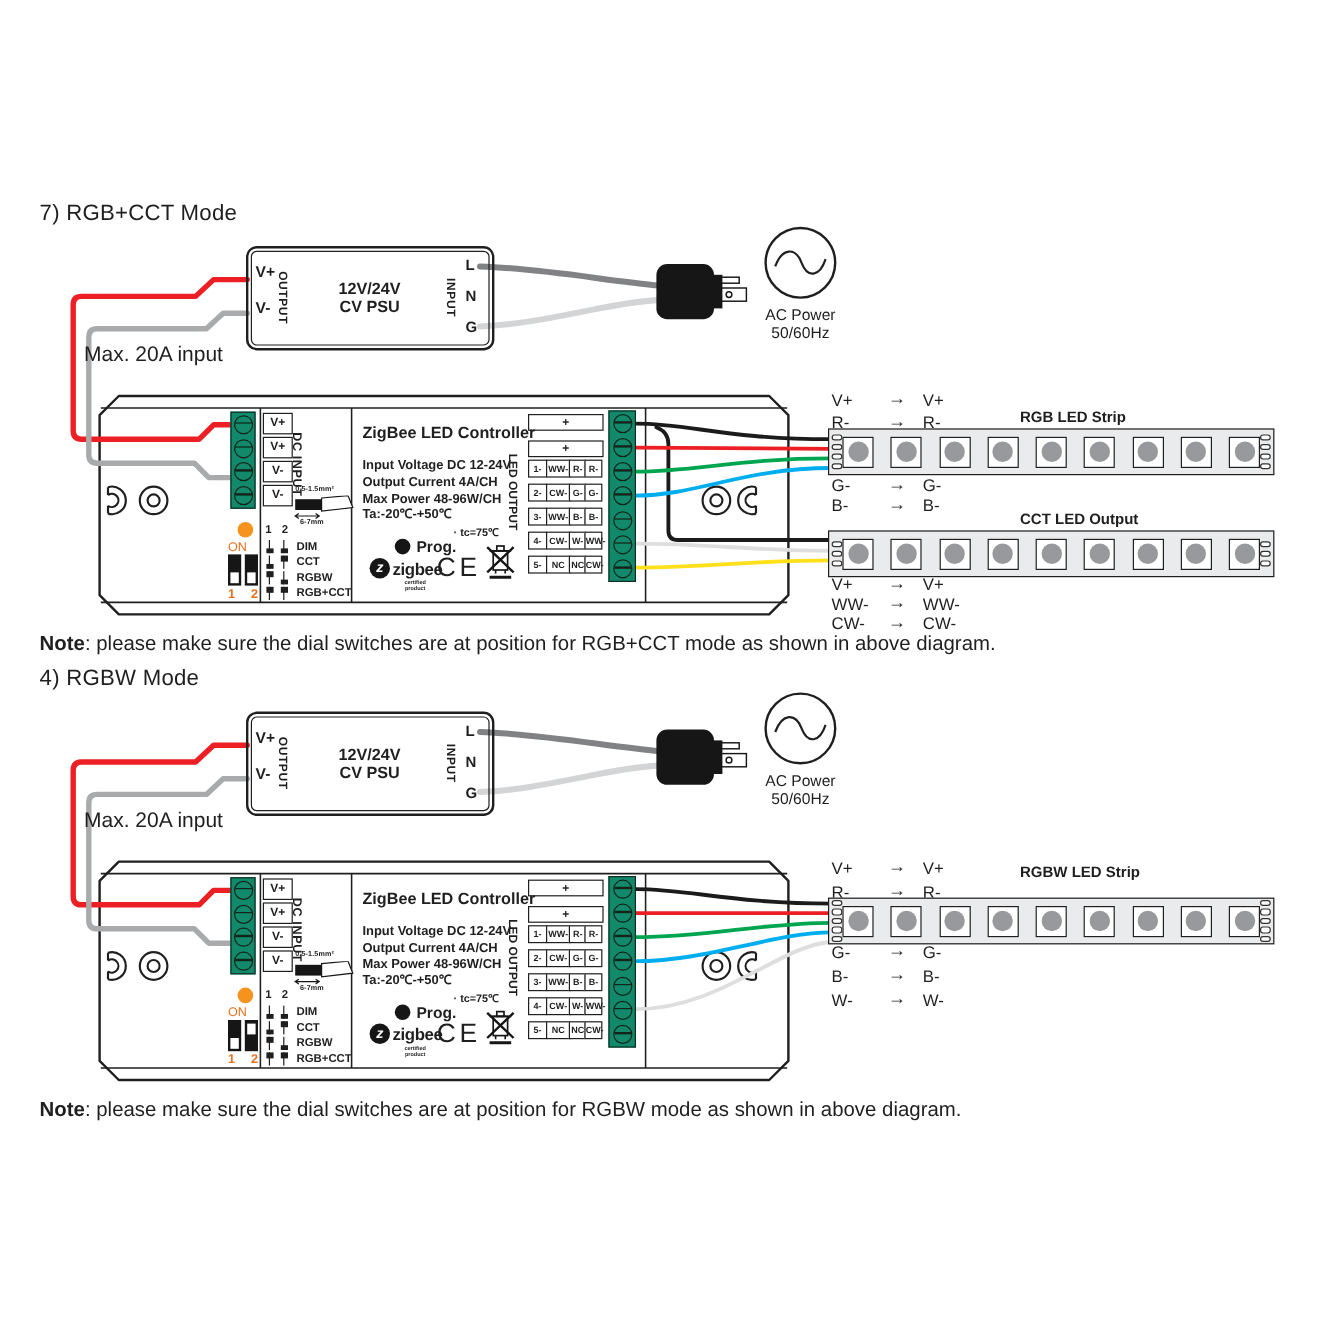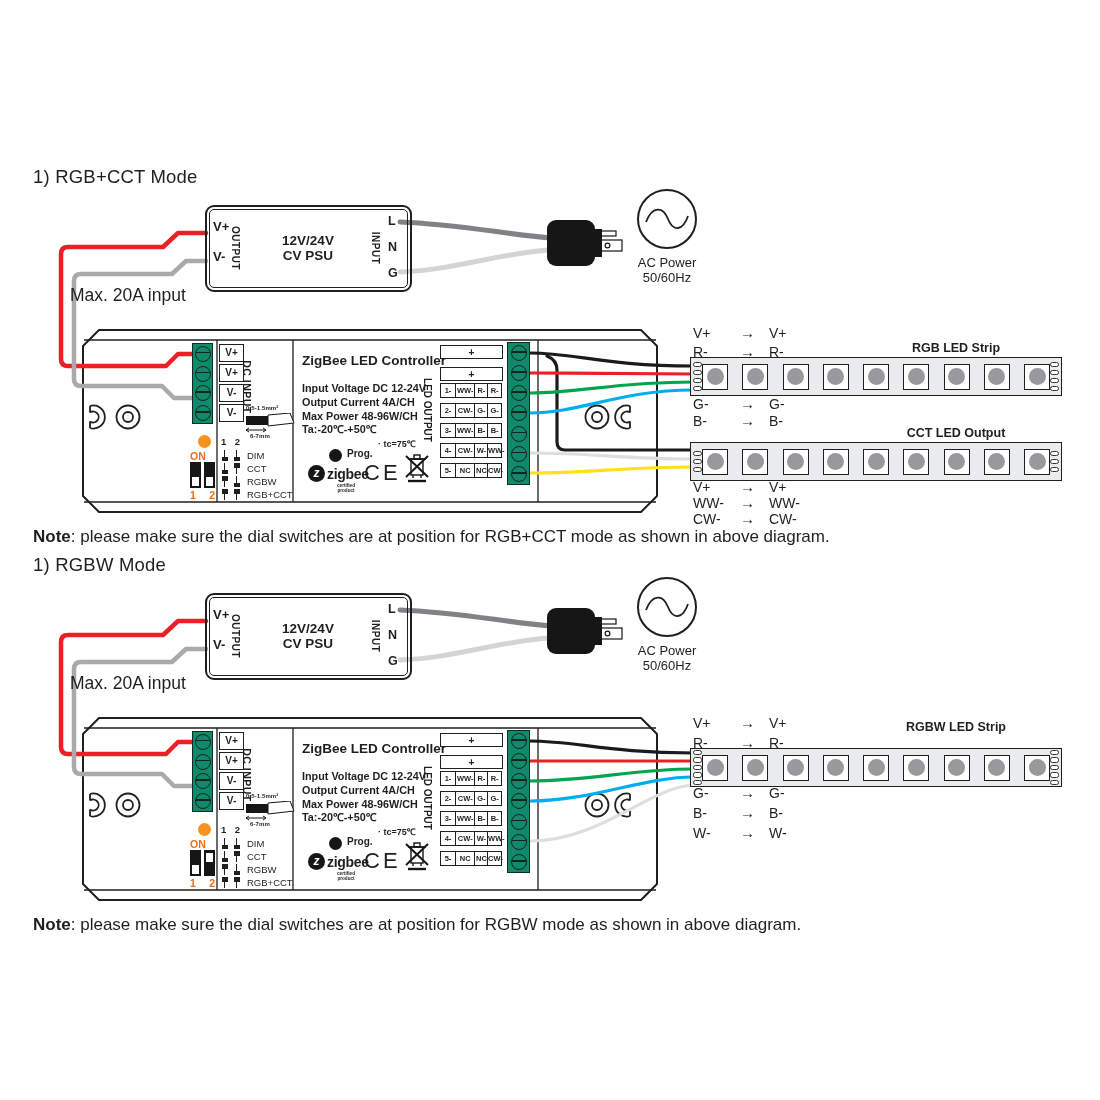--- a/index.html
+++ b/index.html
@@ -25,58 +25,58 @@
   .ctrl>*{position:absolute}
   .block{display:flex;flex-direction:column;justify-content:space-around;align-items:center;border:1.6px solid #0c2e22;box-sizing:border-box}
   .dcblock{left:192px;top:13px;width:21px;height:81px}
   .ledblock{left:507px;top:12px;width:23px;height:143px}
   .screw{width:14px;height:14px;border-radius:50%;border:1.7px solid #12251c;position:relative;flex:none}
   .screw::after{content:"";position:absolute;left:0;right:0;top:5px;height:1.6px;background:#12251c}
   .term{left:219px;width:23px;height:16px;border:1.5px solid #1f1f1f;background:#fff;font-size:10px;font-weight:700;text-align:center;line-height:16px}
   .gsize,.glen{font-size:6px;font-weight:700;letter-spacing:.1px}
   .gsize{left:246px;top:75px}.glen{left:250px;top:103px}
   .odot{left:198px;top:105px;width:13px;height:13px;border-radius:50%}
-  .onlbl{left:190px;top:120px;font-size:10.5px;font-weight:700}
+  .onlbl{left:190px;top:120px;font-size:10.5px;font-weight:400}
   .dip{left:190px;top:132px;width:25px;height:26px}
   .sw{position:absolute;top:0;width:11px;height:26px;background:#161616}
   .sw1{left:0}.sw2{left:14px}
   .sw .slot{position:absolute;left:2px;width:7px;height:9px;background:#fff}
   .sw.sl-on .slot{bottom:2.5px}.sw.sl-off .slot{top:2.5px}
   .dipnums{left:190px;top:159px;width:25px;display:flex;justify-content:space-between;font-size:10.5px;font-weight:700}
   .tblhdr{left:221px;top:106px;width:19px;display:flex;justify-content:space-between;font-size:9.5px;font-weight:700}
   .pinrow{left:221px;height:13px;width:110px}
   .pinrow .pin{position:absolute;top:1px;width:7px;height:11px}
   .pinrow .p1{left:0}.pinrow .p2{left:12px}
   .pin::before{content:"";position:absolute;left:2.7px;top:0;bottom:0;width:1.6px;background:#1f1f1f}
   .pin::after{content:"";position:absolute;left:.5px;width:6px;height:4.5px;background:#1f1f1f}
   .pin.up::after{top:0}.pin.down::after{bottom:0}
-  .pinlabel{position:absolute;left:26px;top:1px;font-size:9.5px;font-weight:400;white-space:nowrap}
+  .pinlabel{position:absolute;left:26px;top:1px;font-size:9.5px;font-weight:700;white-space:nowrap}
   .ctitle{left:302px;top:23px;font-size:13.5px;font-weight:700}
   .specs{left:302px;top:52px;font-size:10.8px;font-weight:700;line-height:13.8px;white-space:nowrap}
   .tc{left:378px;top:107px;font-size:9px;font-weight:700}
   .progdot{left:329px;top:119px;width:13px;height:13px;border-radius:50%;background:#161616}
-  .proglbl{left:347px;top:118px;font-size:10px;font-weight:700}
+  .proglbl{left:347px;top:118px;font-size:13px;font-weight:700}
   .zb{left:308px;top:135px;display:flex;align-items:center;gap:2px}
   .zbc{width:17px;height:17px;border-radius:50%;background:#161616;color:#fff;font-weight:700;font-style:italic;font-size:12px;text-align:center;line-height:17px}
   .zbt{font-size:14px;font-weight:700;letter-spacing:-.3px}
   .zbsub{left:331px;top:153px;width:30px;font-size:4.6px;font-weight:700;line-height:5px;text-align:center}
   .ce{left:364px;top:130px;font-size:22px;letter-spacing:3px}
   .plusbox{left:440px;width:63px;height:14px;border:1.4px solid #1f1f1f;text-align:center;line-height:13px;font-size:10px;font-weight:700;box-sizing:border-box}
   .orow{left:440px;height:15px;display:flex}
   .ocell{border:1.3px solid #1f1f1f;margin-left:-1.3px;font-size:7.5px;font-weight:700;text-align:center;line-height:13px;box-sizing:border-box;background:#fff}
   .c1{width:16px;margin-left:0}.c2{width:21px}.c3{width:14px}.c4{width:15px}
   
   .strip{position:absolute;width:372px;height:39px;background:#eaebec;border:1.6px solid #1f1f1f;box-sizing:border-box}
   .ledrow{position:absolute;left:11px;right:11px;top:0;bottom:0;display:flex;justify-content:space-between;align-items:center}
   .led{width:26px;height:26px;background:#fff;border:1.6px solid #1f1f1f;box-sizing:border-box;display:flex;align-items:center;justify-content:center;flex:none}
   .led::after{content:"";width:17px;height:17px;border-radius:50%;background:#97999c}
   .padcol{position:absolute;top:0;bottom:0;width:11px;display:flex;flex-direction:column;justify-content:center;gap:2.5px;align-items:center}
   .padcol.l{left:1px}.padcol.r{right:1px}
   .pad{width:9px;height:5.5px;background:#fff;border:1.1px solid #333;border-radius:2.5px;box-sizing:border-box;flex:none}
-  .strip-label{position:absolute;left:850px;width:212px;text-align:center;font-size:12.5px;font-weight:700}
+  .strip-label{position:absolute;left:850px;width:212px;text-align:left;font-size:12.5px;font-weight:700}
   .arrowrow{position:absolute;left:693px;display:flex;align-items:center;height:17px;font-size:14px}
   .arrowrow .a{width:47px}
   .arrowrow .arr{width:29px;font-weight:700;font-size:15px}
   .acl{position:absolute;left:617px;top:255px;width:100px;text-align:center;font-size:13px;line-height:15px}
 </style>
 </head>
 <body>
 
 <div class="canvas">
 
@@ -154,21 +154,21 @@
     <g fill="none" stroke-width="3.2" stroke-linecap="round" stroke-linejoin="round">
       <path d="M530,741 C575,741 610,753 693,753" stroke="#1b1b1b"></path>
       <path d="M530,761 C590,761 620,761 693,761" stroke="#ec2024"></path>
       <path d="M530,781 C590,781 635,769 693,769" stroke="#00a550"></path>
       <path d="M530,801 C590,801 645,777 693,777" stroke="#00aeef"></path>
       <path d="M530,841 C600,841 650,787 693,785" stroke="#dedede"></path>
     </g>
   </svg>
 
   <section class="sec" style="top:0">
-    <div class="abs sec-title" style="left:33px;top:166px">1) RGB+CCT Mode</div>
+    <div class="abs sec-title" style="left:33px;top:166px">7) RGB+CCT Mode</div>
     <div class="abs max-input" style="left:70px;top:285px">Max. 20A input</div>
 
     <div class="psu">
       <div class="psu-inner"></div>
       <span class="vp">V+</span>
       <span class="vm">V-</span>
       <span class="vtext" style="left:28px;top:41px;font-size:10px">OUTPUT</span>
       <div class="model">
           <div>12V/24V</div>
           <div>CV PSU</div>
@@ -401,21 +401,21 @@
     <div class="arrowrow" style="top:510px">
         <span class="a">CW-</span>
         <span class="arr">→</span>
         <span class="b">CW-</span>
       </div>
 
     <div class="abs note" style="left:33px;top:527px"><b>Note</b><span>: please make sure the dial switches are at position for RGB+CCT mode as shown in above diagram.</span></div>
   </section>
 
   <section class="sec" style="top:388px">
-    <div class="abs sec-title" style="left:33px;top:166px">1) RGBW Mode</div>
+    <div class="abs sec-title" style="left:33px;top:166px">4) RGBW Mode</div>
     <div class="abs max-input" style="left:70px;top:285px">Max. 20A input</div>
 
     <div class="psu">
       <div class="psu-inner"></div>
       <span class="vp">V+</span>
       <span class="vm">V-</span>
       <span class="vtext" style="left:28px;top:41px;font-size:10px">OUTPUT</span>
       <div class="model">
           <div>12V/24V</div>
           <div>CV PSU</div>

